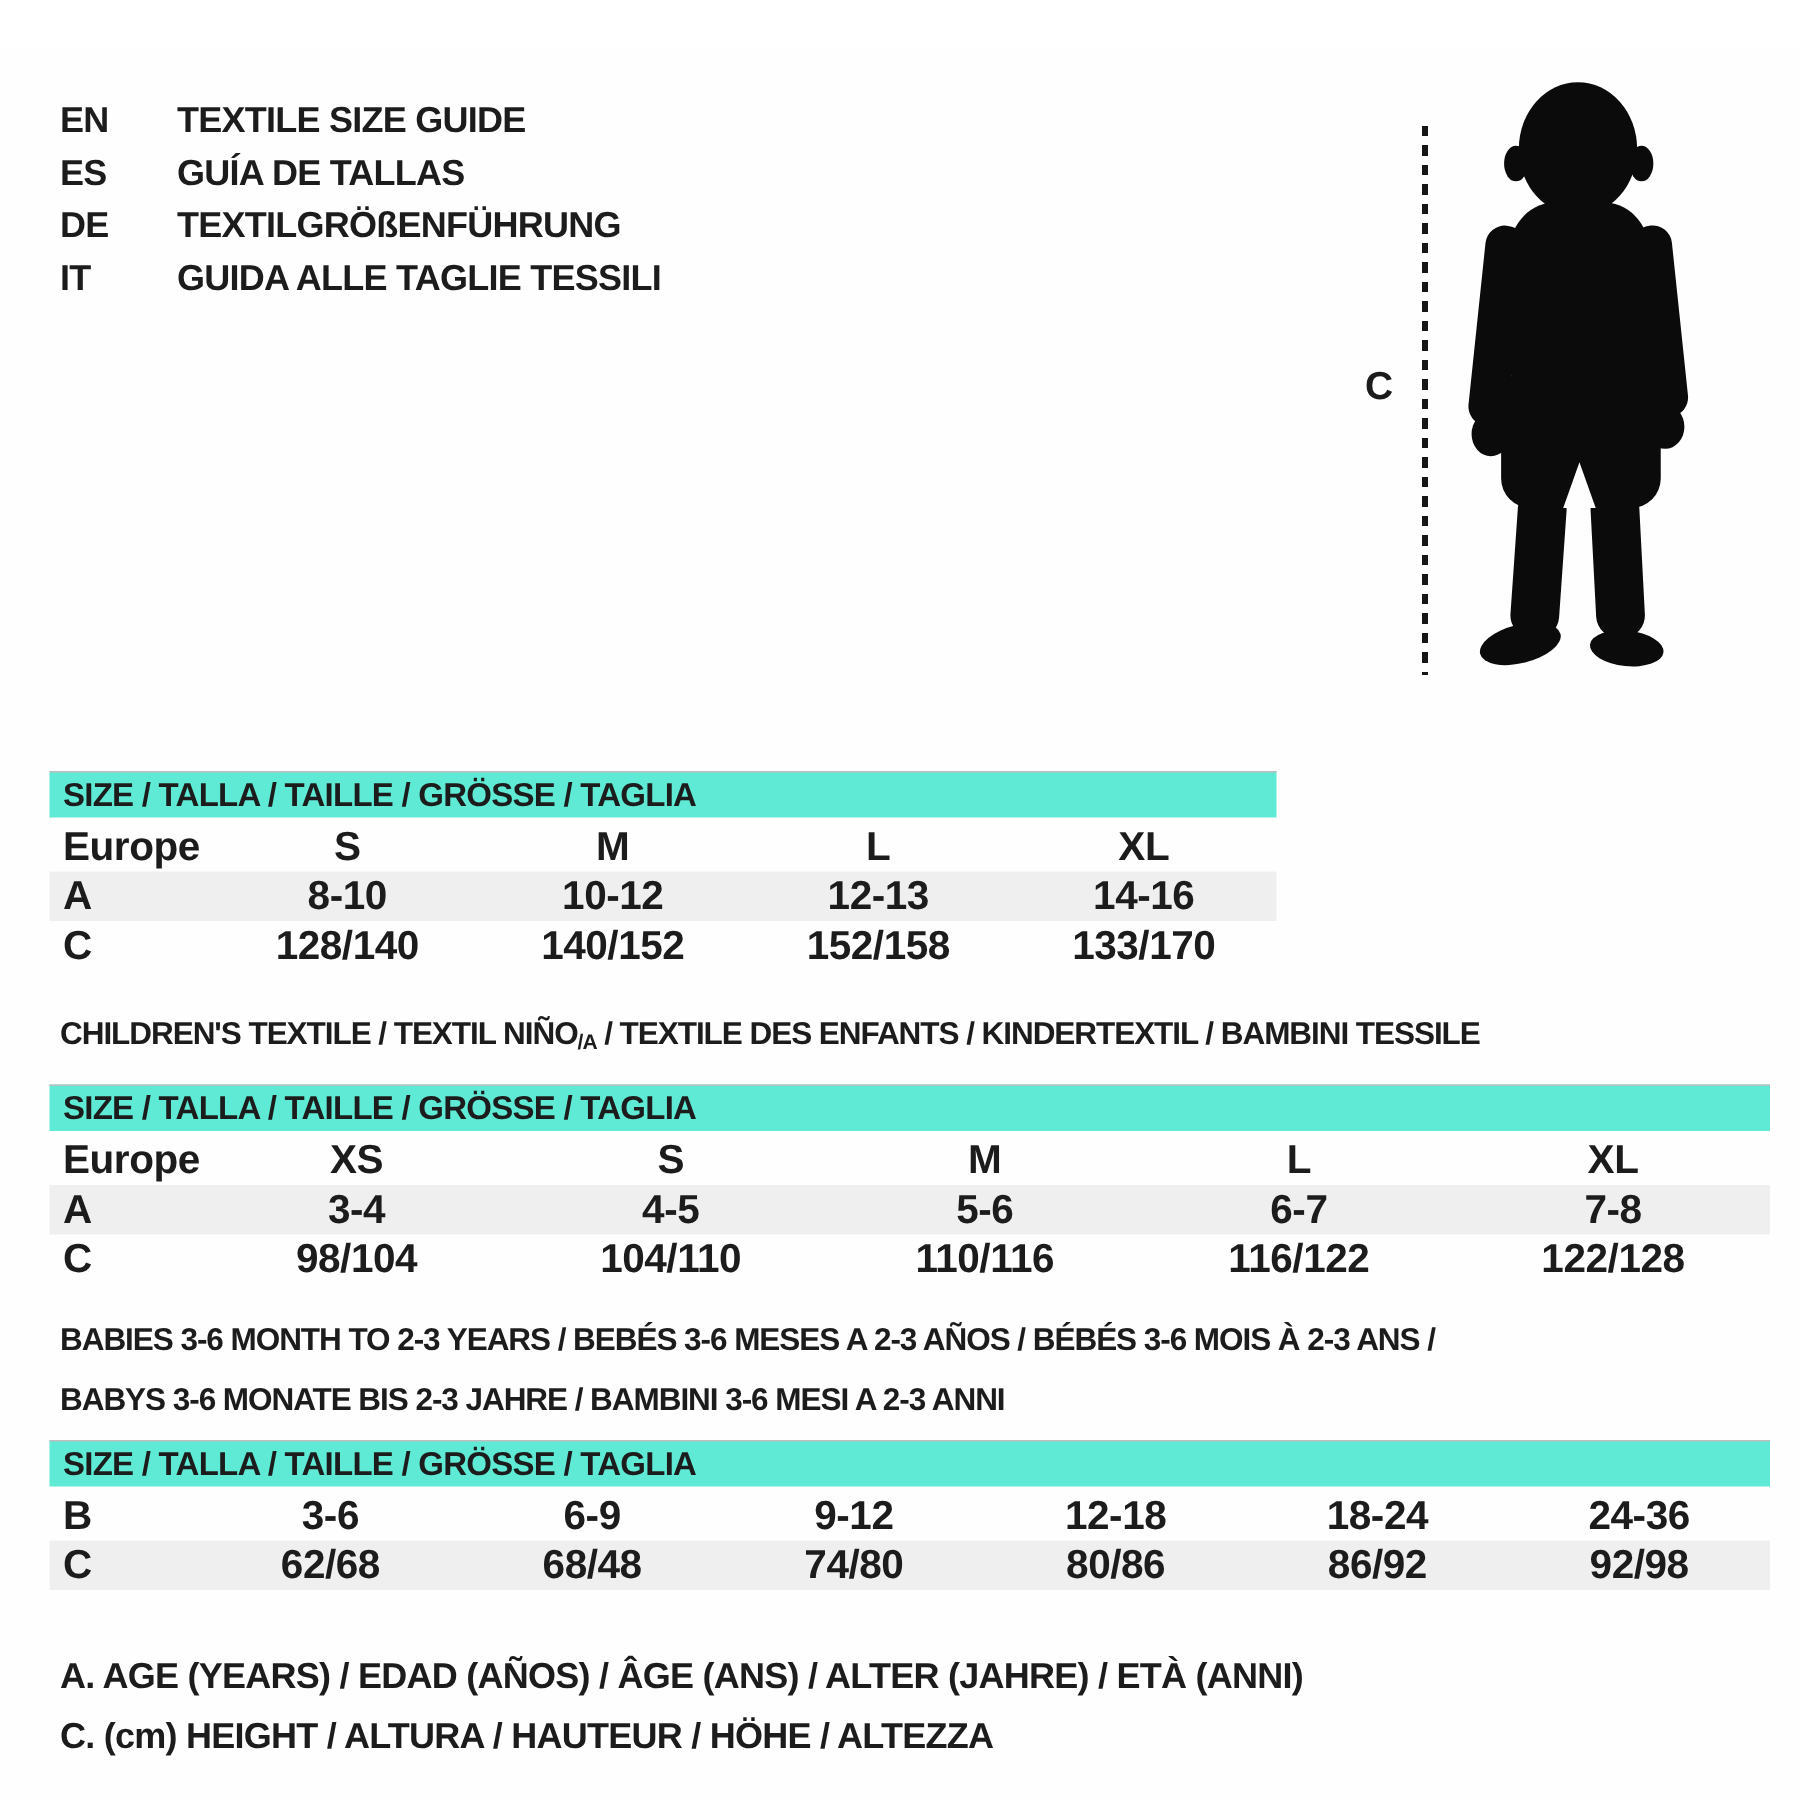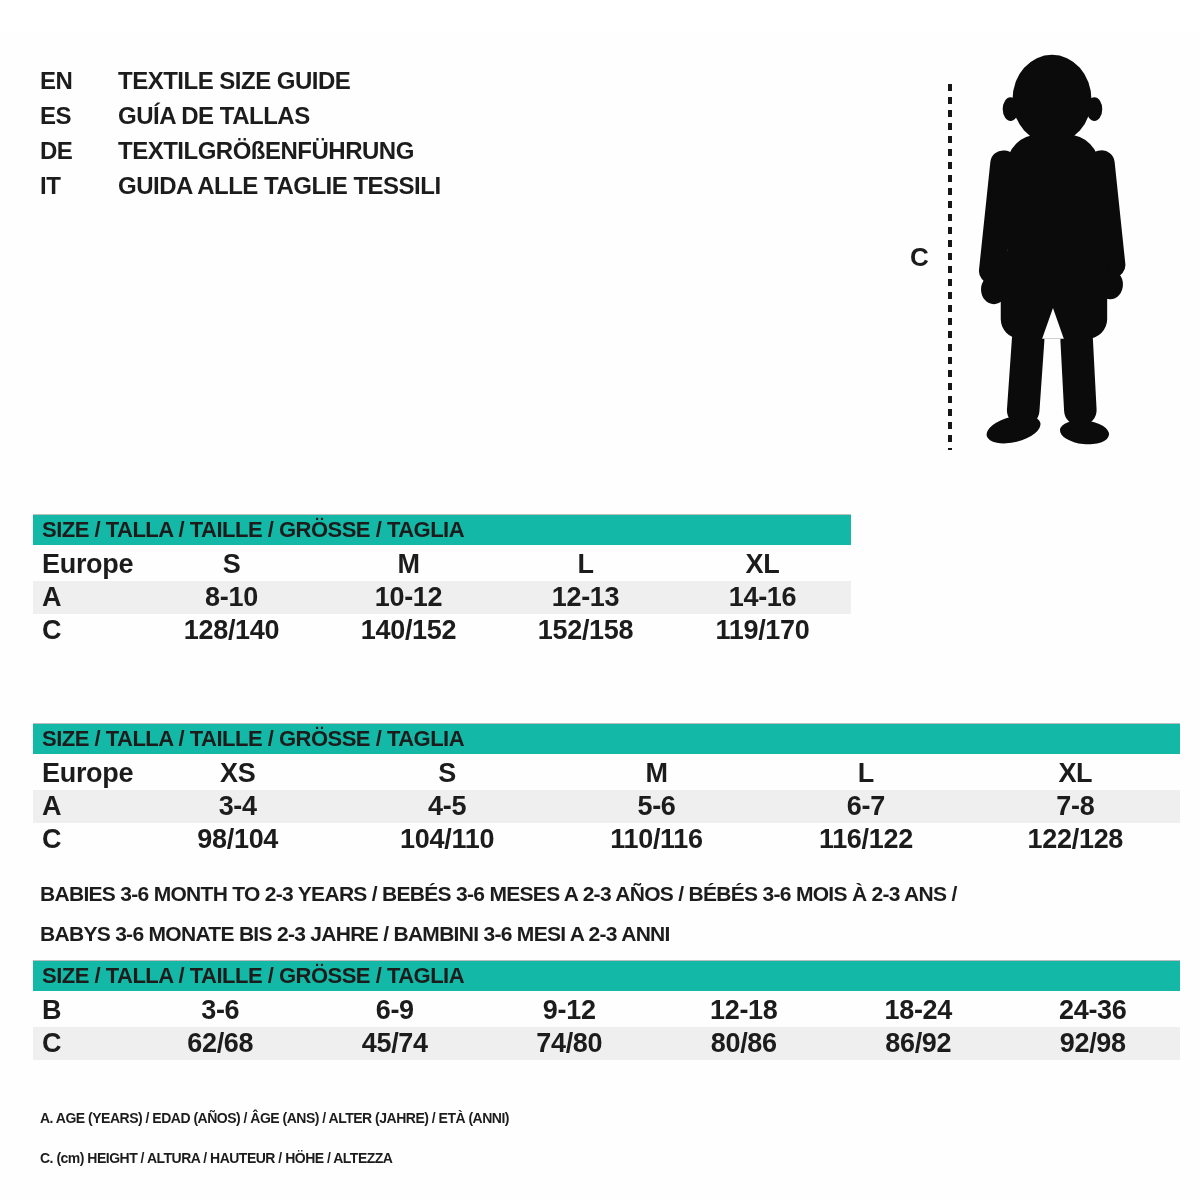--- a/index.html
+++ b/index.html
@@ -26,33 +26,33 @@
   .baby-svg { left:957px; top:14px; }
 
   
   .sec-title { font-size:21px; letter-spacing:-0.7px; white-space:nowrap; }
   .sec-title .sub { font-size:14px; vertical-align:-3px; }
   .two-line div { height:40px; line-height:40px; white-space:nowrap; }
 
   
   .size-table { }
   .bar {
-    height:31px; background:#14b8a6; border-top:1px solid #bdbdbd;
+    height:31px; background:#5eead4; border-top:1px solid #bdbdbd;
     display:flex; align-items:center; padding-left:9px;
     font-size:22px; letter-spacing:-0.5px; margin-bottom:3px;
   }
   .trow { display:flex; height:33px; align-items:center; font-size:27px; letter-spacing:-0.3px; }
   .trow.alt { background:#efefef; }
   .rlabel { padding-left:9px; }
   .t1 .rlabel { width:110px; }
   .t2 .rlabel, .t3 .rlabel { width:100px; }
   .cell { flex:1; text-align:center; }
 
   
-  .legend { font-size:14px; letter-spacing:-0.5px; }
+  .legend { font-size:24px; letter-spacing:-0.5px; }
   .legend div { height:40px; line-height:40px; white-space:nowrap; }
 </style>
 </head>
 <body>
 
 <div class="page">
 
   <div class="abs lang-list">
     <div class="lang-row">
       <span class="lang-code">EN</span>
@@ -110,24 +110,27 @@
       <span class="cell">8-10</span>
       <span class="cell">10-12</span>
       <span class="cell">12-13</span>
       <span class="cell">14-16</span>
     </div>
     <div class="trow">
       <span class="rlabel">C</span>
       <span class="cell">128/140</span>
       <span class="cell">140/152</span>
       <span class="cell">152/158</span>
-      <span class="cell">119/170</span>
+      <span class="cell">133/170</span>
     </div>
   </div>
 
+  <div class="abs sec-title" style="top:646px;left:40px">
+    <span>CHILDREN'S TEXTILE / TEXTIL NIÑO</span><span class="sub">/A</span><span> / TEXTILE DES ENFANTS / KINDERTEXTIL / BAMBINI TESSILE</span>
+  </div>
 
   <div class="abs size-table t2" style="top:691px;left:33px;width:1147px">
     <div class="bar">
       <span>SIZE / TALLA / TAILLE / GRÖSSE / TAGLIA</span>
     </div>
     <div class="trow">
       <span class="rlabel">Europe</span>
       <span class="cell">XS</span>
       <span class="cell">S</span>
       <span class="cell">M</span>
@@ -166,21 +169,21 @@
       <span class="cell">3-6</span>
       <span class="cell">6-9</span>
       <span class="cell">9-12</span>
       <span class="cell">12-18</span>
       <span class="cell">18-24</span>
       <span class="cell">24-36</span>
     </div>
     <div class="trow alt">
       <span class="rlabel">C</span>
       <span class="cell">62/68</span>
-      <span class="cell">45/74</span>
+      <span class="cell">68/48</span>
       <span class="cell">74/80</span>
       <span class="cell">80/86</span>
       <span class="cell">86/92</span>
       <span class="cell">92/98</span>
     </div>
   </div>
 
   <div class="abs legend" style="top:1066px;left:40px">
     <div>A. AGE (YEARS) / EDAD (AÑOS) / ÂGE (ANS) / ALTER (JAHRE) / ETÀ (ANNI)</div>
     <div>C. (cm) HEIGHT / ALTURA / HAUTEUR / HÖHE / ALTEZZA</div>

